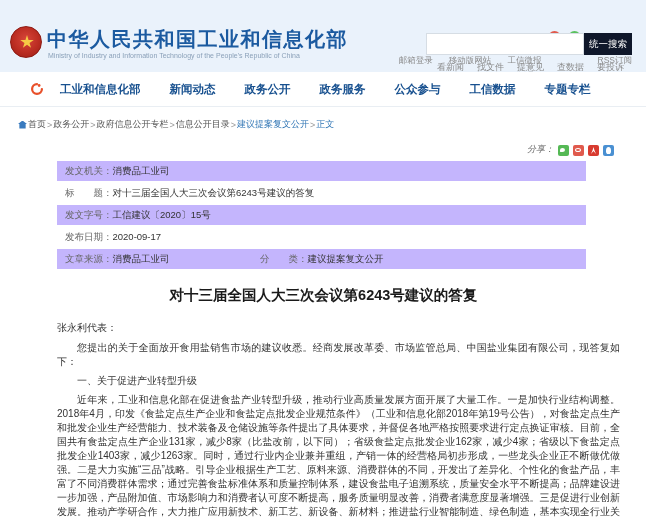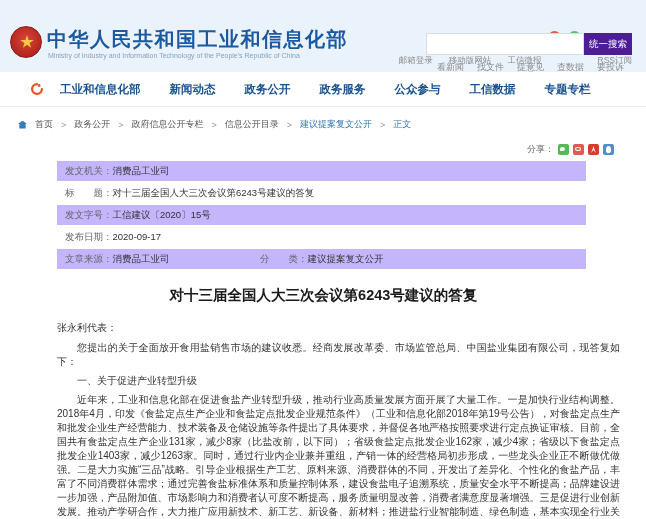--- a/index.html
+++ b/index.html
@@ -23,42 +23,42 @@
   .top-links a { color:#8a8a8a; text-decoration:none; cursor:pointer;margin-top:47px; }
   .tl-sep { color:#cccccc; font-size:8px; }
   .round-icon { display:inline-block; width:13px; height:13px; border-radius:50%; position:relative; cursor:pointer; }
   .weibo { background:#e05a4d; }
   .weibo i { position:absolute; left:3px; top:4px; width:7px; height:5px; border:1px solid #fff; border-radius:50%; display:block; }
   .wechat { background:#5bc15f; }
   .wechat i { position:absolute; left:3px; top:4px; width:6px; height:5px; background:#fff; border-radius:50% 50% 50% 10%; display:block; }
 
   .search-row { position:absolute; right:14px; top:33px; display:flex; }
   .search-input { width:158px; height:22px; border:1px solid #d6dde4; background:#fff; font-size:9px; padding:0 5px; outline:none; }
-  .search-btn { width:48px; height:22px; background:#4c1d95; color:#fff; border:none; font-size:9.5px; cursor:pointer; font-family:inherit; }
+  .search-btn { width:48px; height:22px; background:#0f172a; color:#fff; border:none; font-size:9.5px; cursor:pointer; font-family:inherit; }
 
   .quick-links { position:absolute; right:22px; top:61px; display:flex; gap:13px; font-size:9px; color:#8a8a8a;align-items:center; }
   .quick-links a { color:#8a8a8a; text-decoration:none; cursor:pointer; }
 
   
   .nav-bar { display:flex; align-items:center; height:35px; background:#fff; padding-left:30px; border-bottom:1px solid #e9eef3; }
   .nav-logo { width:14px; height:14px; margin-right:16px; }
   .nav-item { font-size:11.5px; font-weight:bold; color:#17508f; margin-right:29px; text-decoration:none; cursor:pointer; white-space:nowrap; }
 
   
-  .breadcrumb { display:flex; align-items:center; gap:8px; padding:11px 0 10px 18px; font-size:9px; color:#555; }
+  .breadcrumb { display:flex; align-items:center; gap:1px; padding:11px 0 10px 18px; font-size:9px; color:#555; }
   .home-icon { display:inline-block; width:9px; height:8px; background:#3a7bbf;
             clip-path: polygon(50% 0%, 100% 45%, 85% 45%, 85% 100%, 15% 100%, 15% 45%, 0% 45%); }
   .crumb { color:#555; text-decoration:none; cursor:pointer; }
   .crumb-sep { color:#999; }
   .crumb-blue { color:#3176b5; }
   .crumb-current { cursor:default; }
 
   
   .content { padding:0 26px 0 57px; }
-  .share-row { display:flex; justify-content:flex-end; align-items:center; gap:4px; font-size:9px; color:#666; margin:2px 6px 5px 0; }
+  .share-row { display:flex; justify-content:flex-end; align-items:flex-end; gap:4px; font-size:9px; color:#666; margin:2px 6px 5px 0;font-style:italic; }
   .share-icon { display:inline-block; width:11px; height:11px; border-radius:2px; position:relative; cursor:pointer; }
   .sh-wechat { background:#55b955; }
   .sh-wechat i { position:absolute; left:2px; top:3px; width:5px; height:4px; background:#fff; border-radius:50% 50% 50% 10%; display:block; }
   .sh-weibo  { background:#e05a4d; }
   .sh-weibo i { position:absolute; left:2px; top:3px; width:6px; height:4px; border:1px solid #fff; border-radius:50%; display:block; }
   .sh-renren { background:#d83b30; }
   .sh-renren i { position:absolute; left:3px; top:2px; width:5px; height:7px; background:#fff;
             clip-path: polygon(50% 0%, 65% 40%, 100% 100%, 55% 60%, 45% 60%, 0% 100%, 35% 40%); display:block; }
   .sh-qq     { background:#4a90d2; }
   .sh-qq i { position:absolute; left:3px; top:2px; width:5px; height:7px; background:#fff; border-radius:50% 50% 40% 40%; display:block; }

